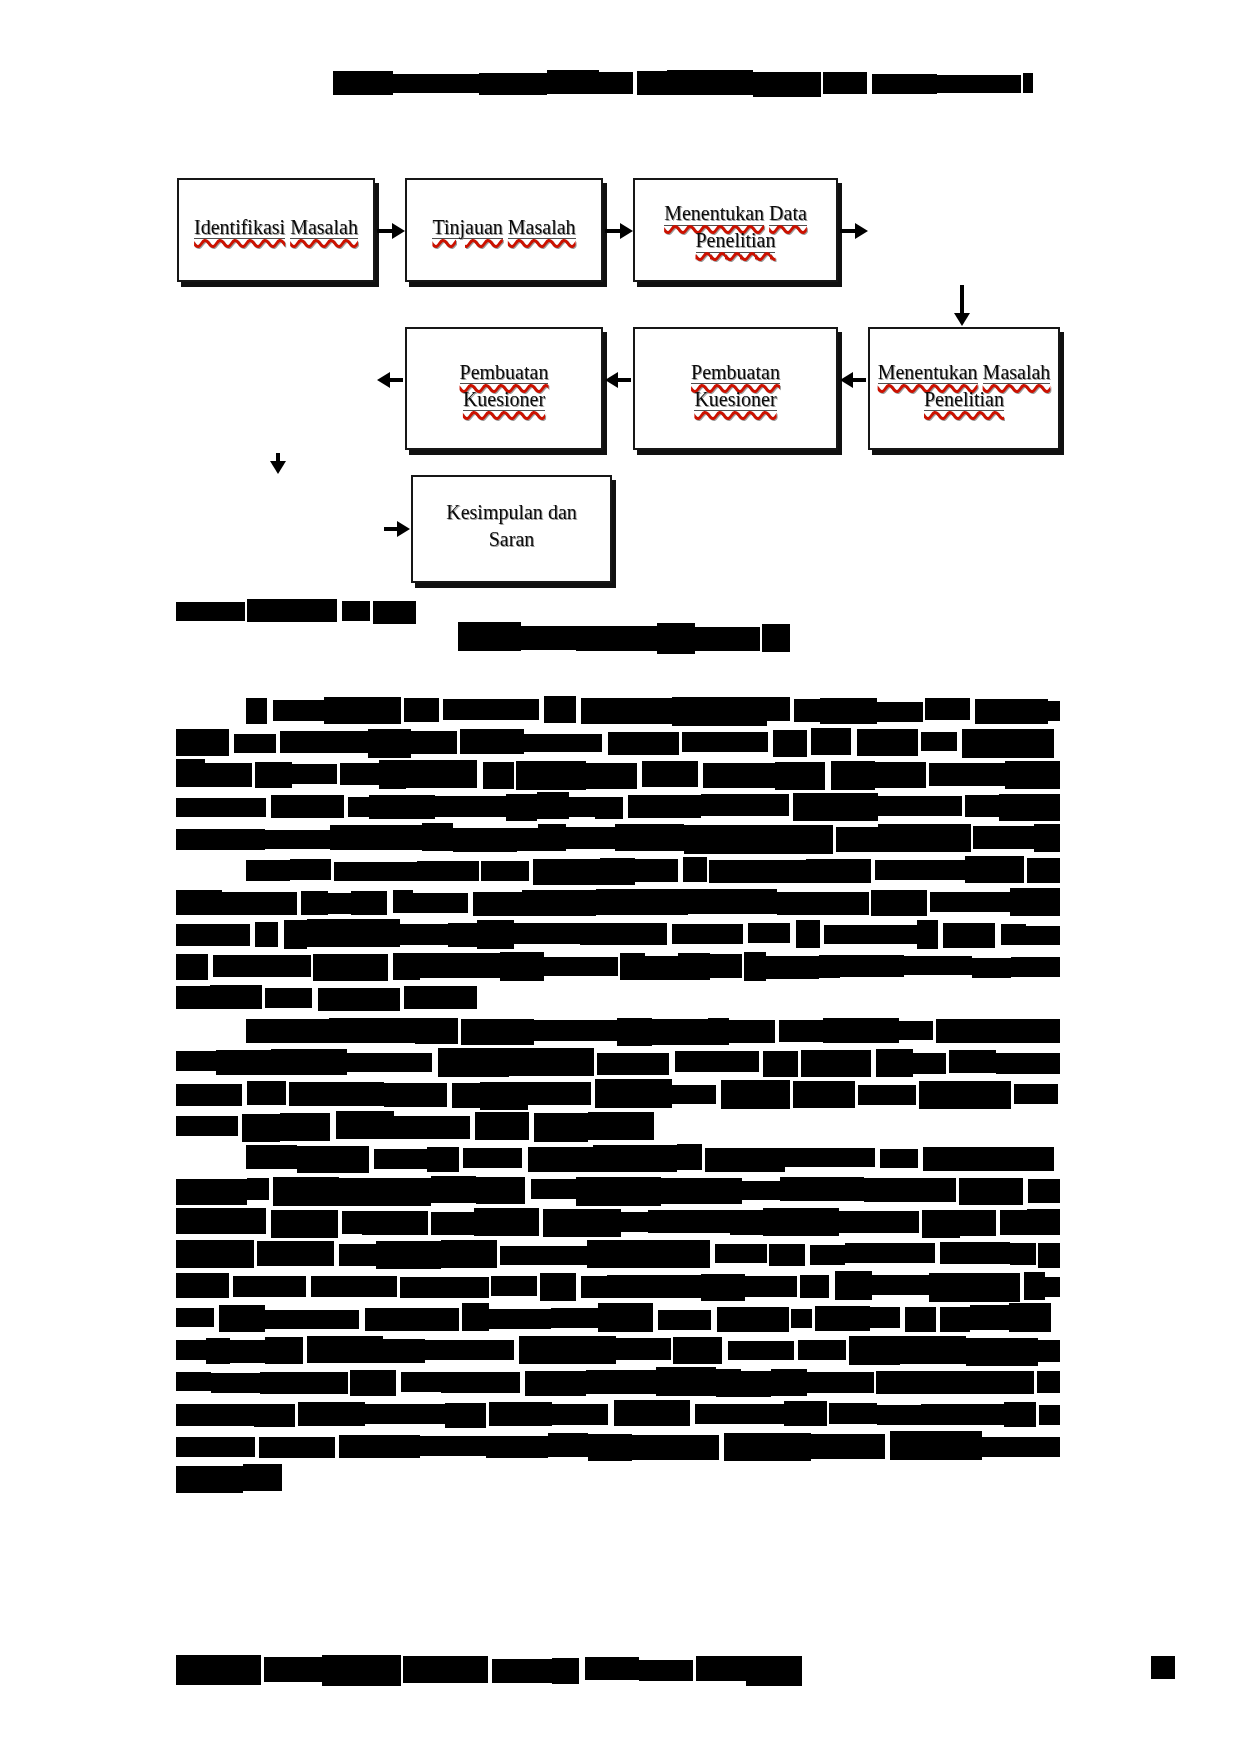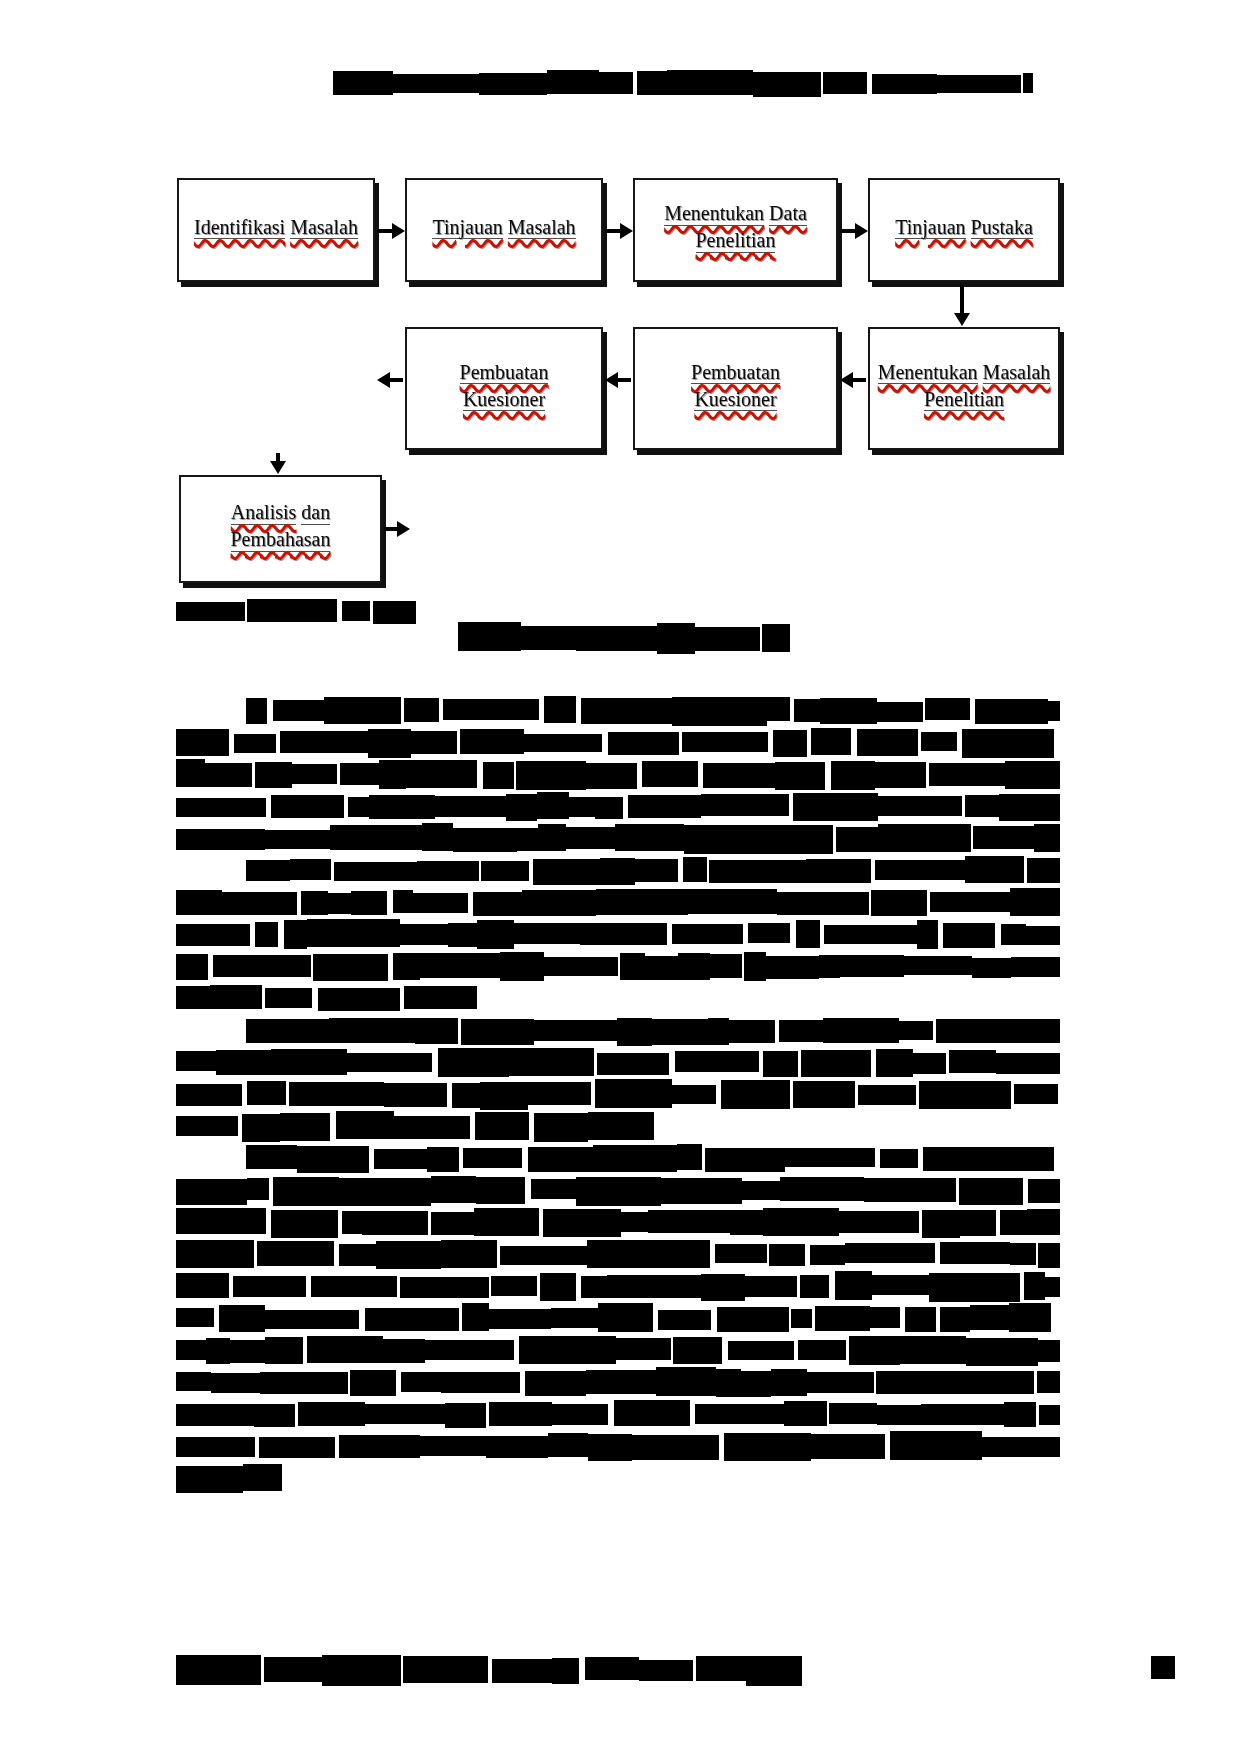--- a/index.html
+++ b/index.html
@@ -44,38 +44,35 @@
 <div class="fc-box" style="left: 177px; top: 178px; width: 198px; height: 104px;">
       <div class="fc-line"><span class="word sq"><span class="ul">Identifikasi</span></span> <span class="word sq"><span class="ul">Masalah</span></span></div>
     </div>
     <div class="fc-box" style="left: 405px; top: 178px; width: 198px; height: 104px;">
       <div class="fc-line"><span class="word sq"><span class="ul">Tinjauan</span></span> <span class="word sq"><span class="ul">Masalah</span></span></div>
     </div>
     <div class="fc-box" style="left: 633px; top: 178px; width: 205px; height: 104px;">
       <div class="fc-line"><span class="word sq"><span class="ul">Menentukan</span></span> <span class="word sq"><span class="ul">Data</span></span></div>
       <div class="fc-line"><span class="word sq"><span class="ul">Penelitian</span></span></div>
     </div>
-    <div class="fc-box" style="left: 868px; top: 178px; width: 192px; height: 104px;">
-      <div class="fc-line"><span class="word sq"><span class="ul">Tinjauan</span></span> <span class="word sq"><span class="ul">Pustaka</span></span></div>
-    </div>
     <div class="fc-box" style="left: 405px; top: 327px; width: 198px; height: 123px;">
       <div class="fc-line"><span class="word sq"><span class="ul">Pembuatan</span></span></div>
       <div class="fc-line"><span class="word sq"><span class="ul">Kuesioner</span></span></div>
     </div>
     <div class="fc-box" style="left: 633px; top: 327px; width: 205px; height: 123px;">
       <div class="fc-line"><span class="word sq"><span class="ul">Pembuatan</span></span></div>
       <div class="fc-line"><span class="word sq"><span class="ul">Kuesioner</span></span></div>
     </div>
     <div class="fc-box" style="left: 868px; top: 327px; width: 192px; height: 123px;">
       <div class="fc-line"><span class="word sq"><span class="ul">Menentukan</span></span> <span class="word sq"><span class="ul">Masalah</span></span></div>
       <div class="fc-line"><span class="word sq"><span class="ul">Penelitian</span></span></div>
     </div>
-    <div class="fc-box" style="left: 179px; top: 475px; width: 203px; height: 108px;">
-      <div class="fc-line"><span class="word sq"><span class="ul">Analisis</span></span> <span class="word"><span class="ul">dan</span></span></div>
-      <div class="fc-line"><span class="word sq"><span class="ul">Pembahasan</span></span></div>
+    <div class="fc-box" style="left: 411px; top: 475px; width: 201px; height: 108px;">
+      <div class="fc-line"><span class="word"><span>Kesimpulan</span></span> <span class="word"><span>dan</span></span></div>
+      <div class="fc-line"><span class="word"><span>Saran</span></span></div>
     </div>
     <div class="arrow-shaft" style="left: 377px; top: 229px; width: 17px; height: 4px;"></div>
     <div class="arrow-head" style="left: 392px; top: 223px; border-top: 8px solid transparent; border-bottom: 8px solid transparent; border-left: 13px solid rgb(0, 0, 0);"></div>
     <div class="arrow-shaft" style="left: 605px; top: 229px; width: 17px; height: 4px;"></div>
     <div class="arrow-head" style="left: 620px; top: 223px; border-top: 8px solid transparent; border-bottom: 8px solid transparent; border-left: 13px solid rgb(0, 0, 0);"></div>
     <div class="arrow-shaft" style="left: 840px; top: 229px; width: 17px; height: 4px;"></div>
     <div class="arrow-head" style="left: 855px; top: 223px; border-top: 8px solid transparent; border-bottom: 8px solid transparent; border-left: 13px solid rgb(0, 0, 0);"></div>
     <div class="arrow-shaft" style="left: 960px; top: 285px; width: 4px; height: 30px;"></div>
     <div class="arrow-head" style="left: 954px; top: 313px; border-left: 8px solid transparent; border-right: 8px solid transparent; border-top: 13px solid rgb(0, 0, 0);"></div>
     <div class="arrow-shaft" style="left: 851px; top: 378px; width: 15px; height: 4px;"></div>

